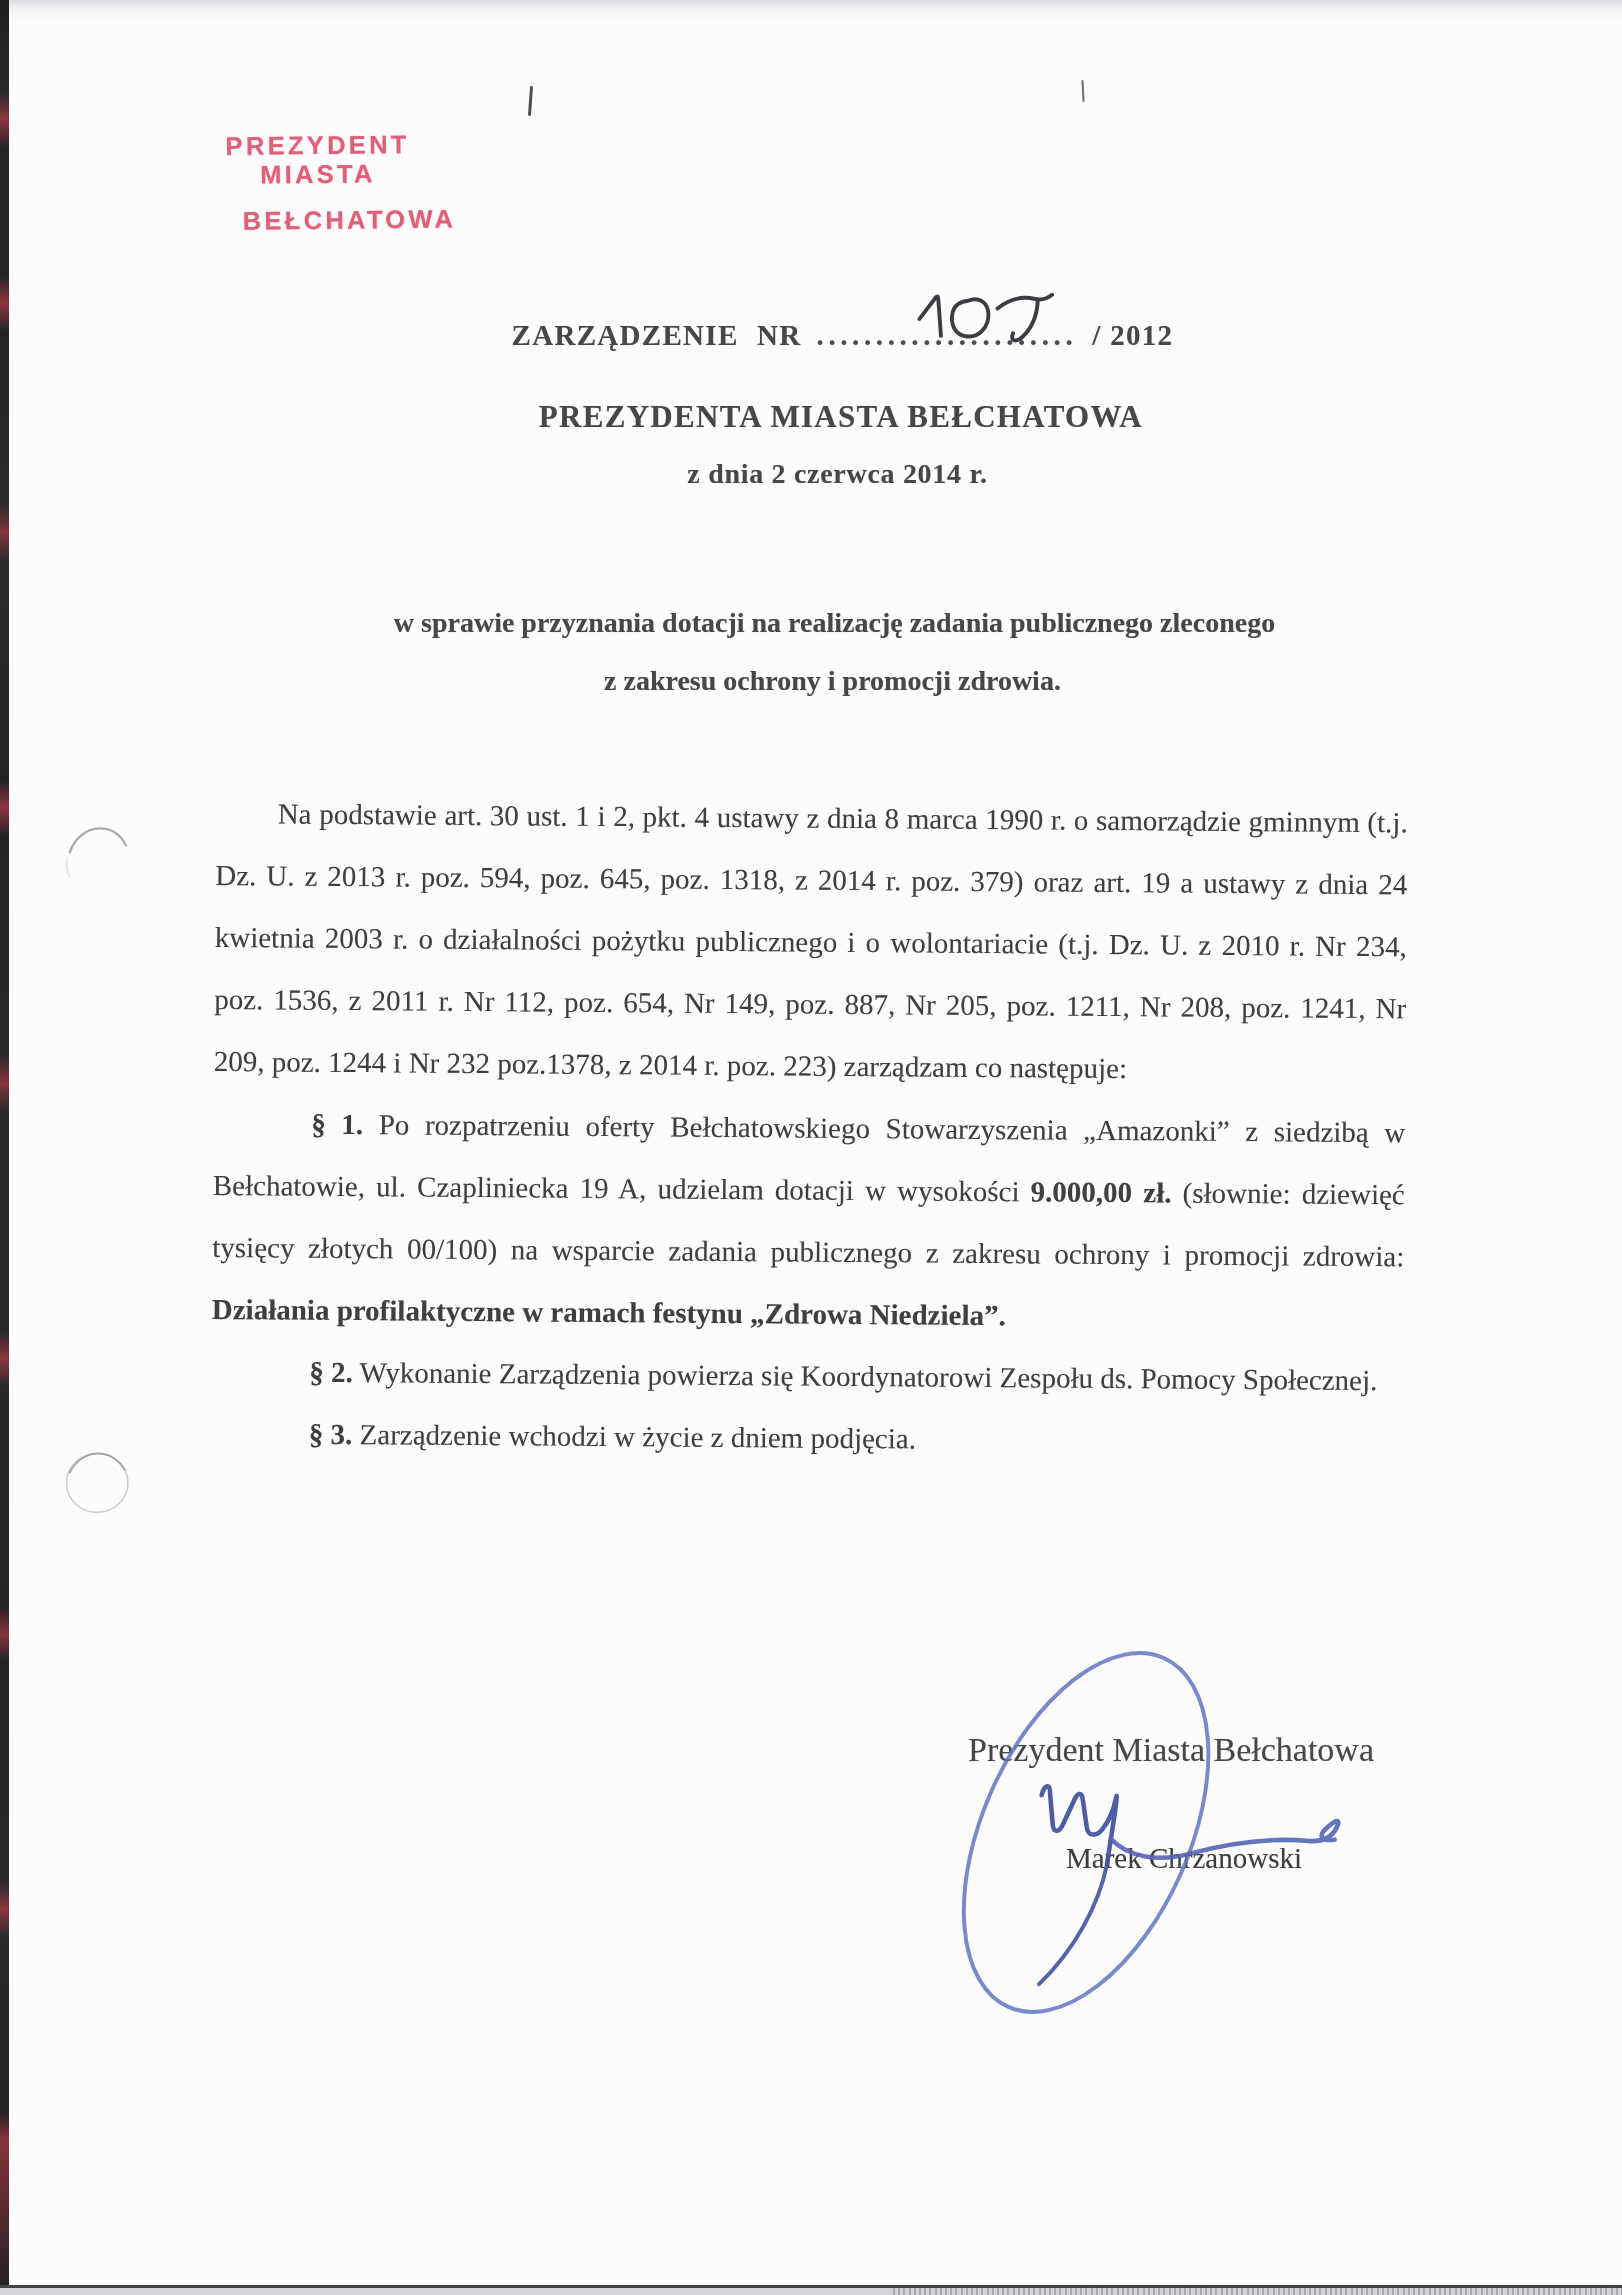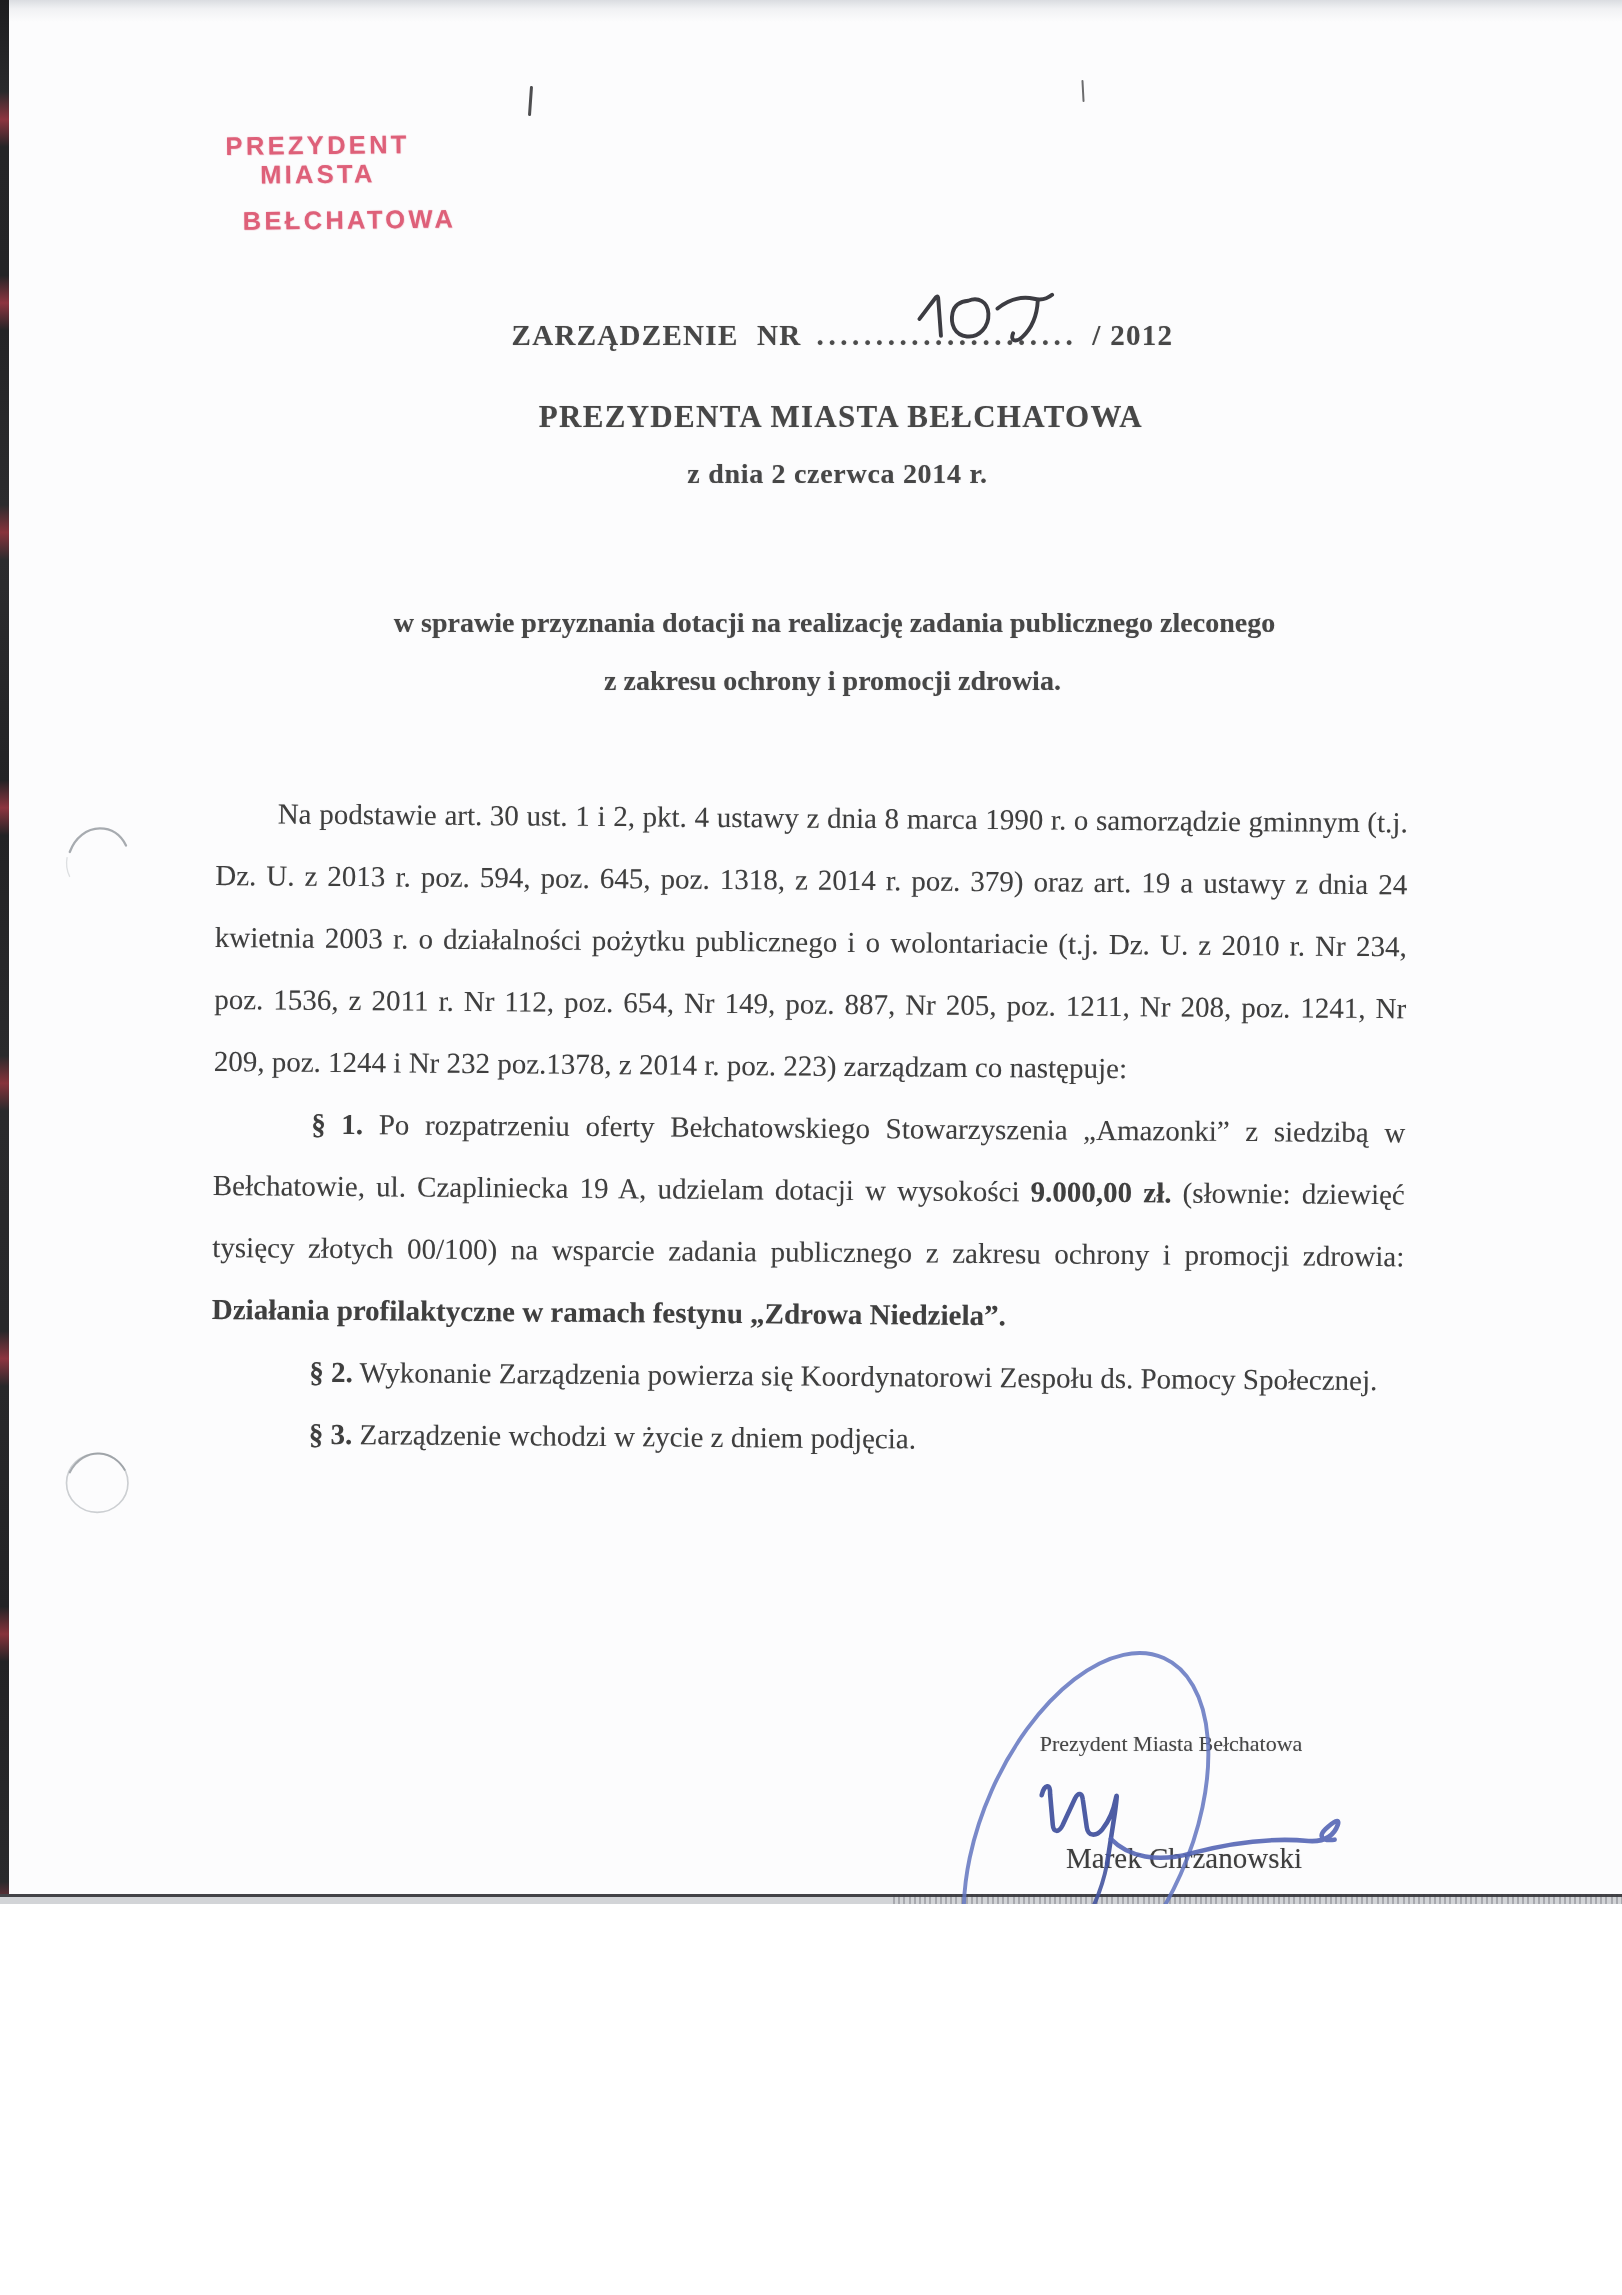--- a/index.html
+++ b/index.html
@@ -1,17 +1,17 @@
 <!DOCTYPE html>
 <html lang="pl" style="font-size:10.5px"><head>
 <meta charset="utf-8">
 <style>
   html,body{margin:0;padding:0;}
   body{width:1623px;height:2295px;background:#ffffff;font-family:"Liberation Serif",serif;}
-  .page{position:relative;width:1623px;height:1904px;background:#fcfcfd;overflow:hidden;}
+  .page{position:relative;width:1623px;height:2295px;background:#fcfcfd;overflow:hidden;}
 
   
   .scan-top{position:absolute;top:0;left:0;right:0;height:22px;
     background:linear-gradient(180deg,rgba(140,148,160,.30),rgba(140,148,160,.10) 40%,rgba(140,148,160,0));}
   .scan-left{position:absolute;top:0;left:0;width:8.5px;height:2295px;
     background:linear-gradient(180deg,
       #1d1d1f 0%,#2a2a2c 4%,#8d3540 5.2%,#252527 6.4%,
       #242426 12%,#8d3540 13.2%,#242426 14.4%,
       #2c2c2e 22%,#87333b 23.2%,#2c2c2e 24.4%,
       #232325 34%,#8d3540 35.2%,#232325 36.4%,
@@ -54,21 +54,21 @@
   .body-text{position:absolute;left:216px;top:782px;width:1192px;
     font-size:29px;line-height:62px;color:#3f3f3f;text-align:justify;
     transform:rotate(.45deg);transform-origin:0 0;
     text-shadow:0 0 0.7px rgba(60,60,60,.30);}
   .body-text p{margin:0;text-indent:62px;}
   .body-text p.para{text-indent:98px;}
   .b{font-weight:700;}
 
   
   .sig-title{position:absolute;left:942px;top:1731px;width:458px;text-align:center;
-    font-size:22px;color:#474747;text-shadow:0 0 1px rgba(70,70,70,.35);}
+    font-size:34px;color:#474747;text-shadow:0 0 1px rgba(70,70,70,.35);}
   .sig-name{position:absolute;left:955px;top:1842px;width:458px;text-align:center;
     font-size:29px;color:#3e3e3e;text-shadow:0 0 1px rgba(70,70,70,.35);}
   .sig-ink{position:absolute;left:903px;top:1623px;width:497px;height:432px;z-index:5;}
 
   .hidden-label{position:absolute;width:0.7px;height:0.7px;overflow:hidden;clip:rect(0 0 0 0);white-space:nowrap;}
 </style>
 </head>
 <body>
 
 <div class="page">

